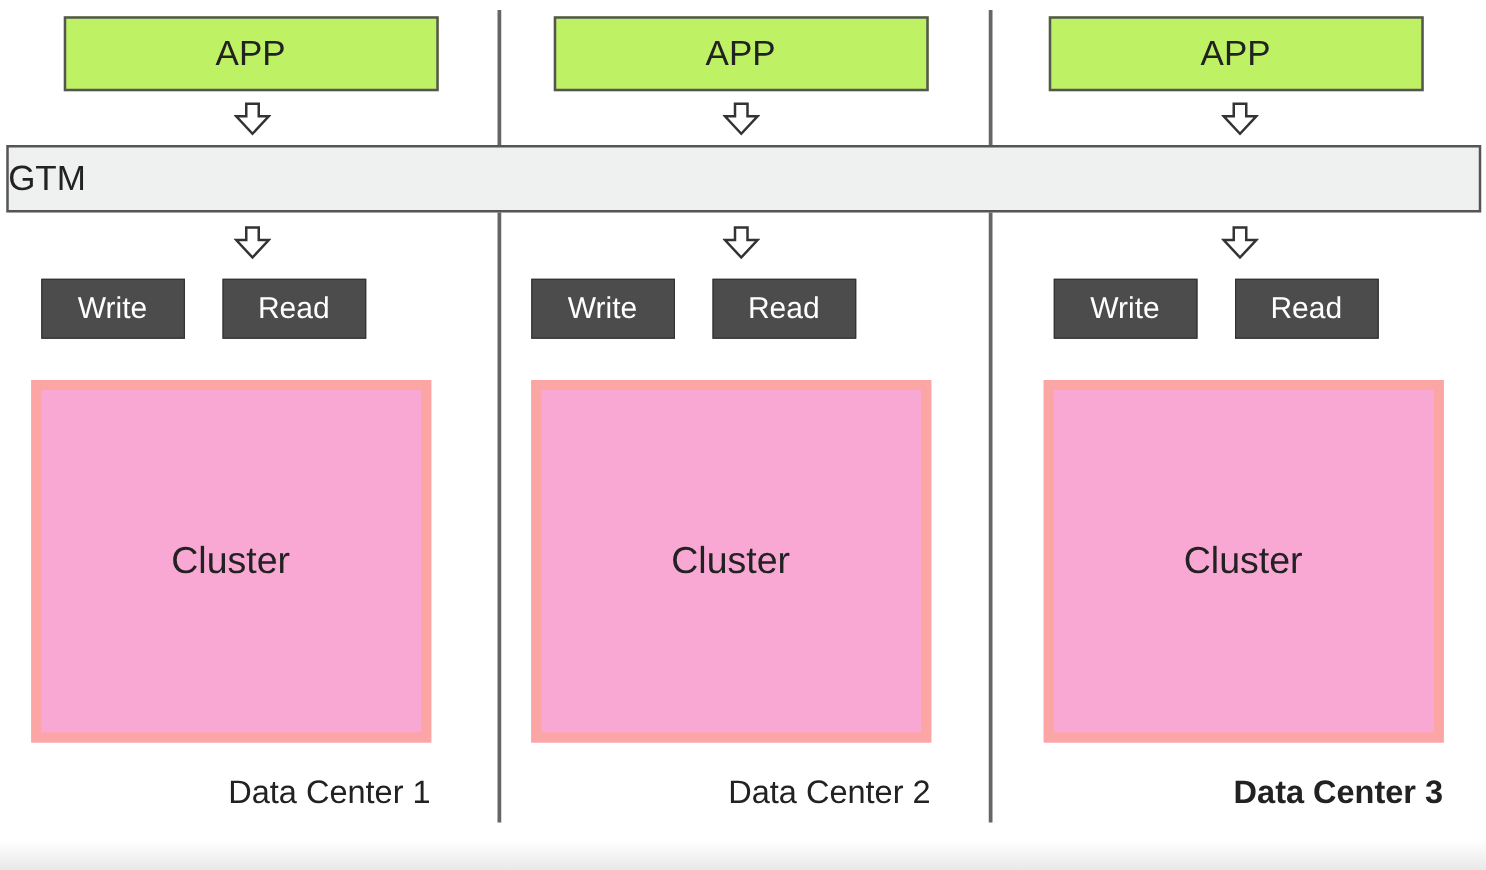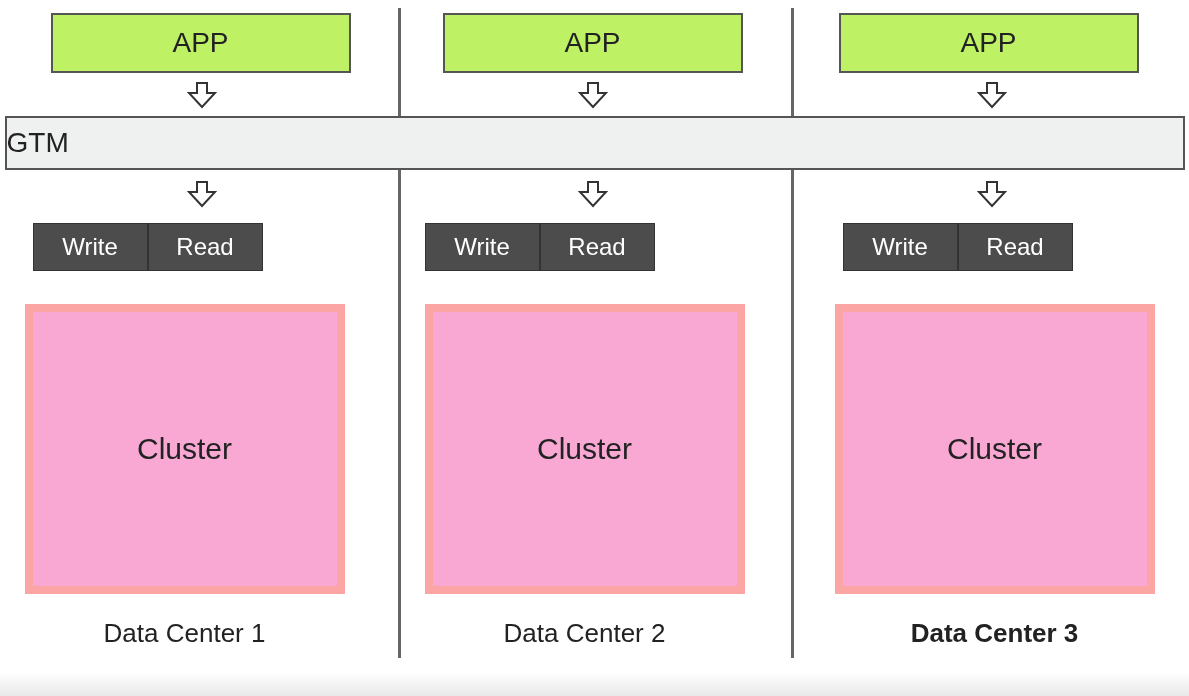--- a/index.html
+++ b/index.html
@@ -71,20 +71,21 @@
     }
 
     .arr-b1 { top: 172px; left: 182px; }
     .arr-b2 { top: 172px; left: 573px; }
     .arr-b3 { top: 172px; left: 972px; }
 
     .wr-pair {
       position: absolute;
       top: 215px;
       display: flex;
+      gap: 30px;
     }
     .wr-1 { left: 28px; }
     .wr-2 { left: 420px; }
     .wr-3 { left: 838px; }
 
     .wr-box {
       width: 115px;
       height: 48px;
       background: #4c4c4c;
       border: 1px solid #333;
@@ -109,21 +110,21 @@
       color: #222;
     }
     .cluster-1 { left: 20px; }
     .cluster-2 { left: 420px; }
     .cluster-3 { left: 830px; }
 
     .dc-label {
       position: absolute;
       top: 610px;
       width: 320px;
-      text-align: center;
+      text-align: right;
       font-size: 26px;
       color: #222;
     }
     .dcl-1 { left: 20px; }
     .dcl-2 { left: 420px; }
     .dcl-3 { left: 830px; font-weight: bold; }
 
     .bottom-shadow {
       position: absolute;
       left: 0; right: 0; bottom: 0;

